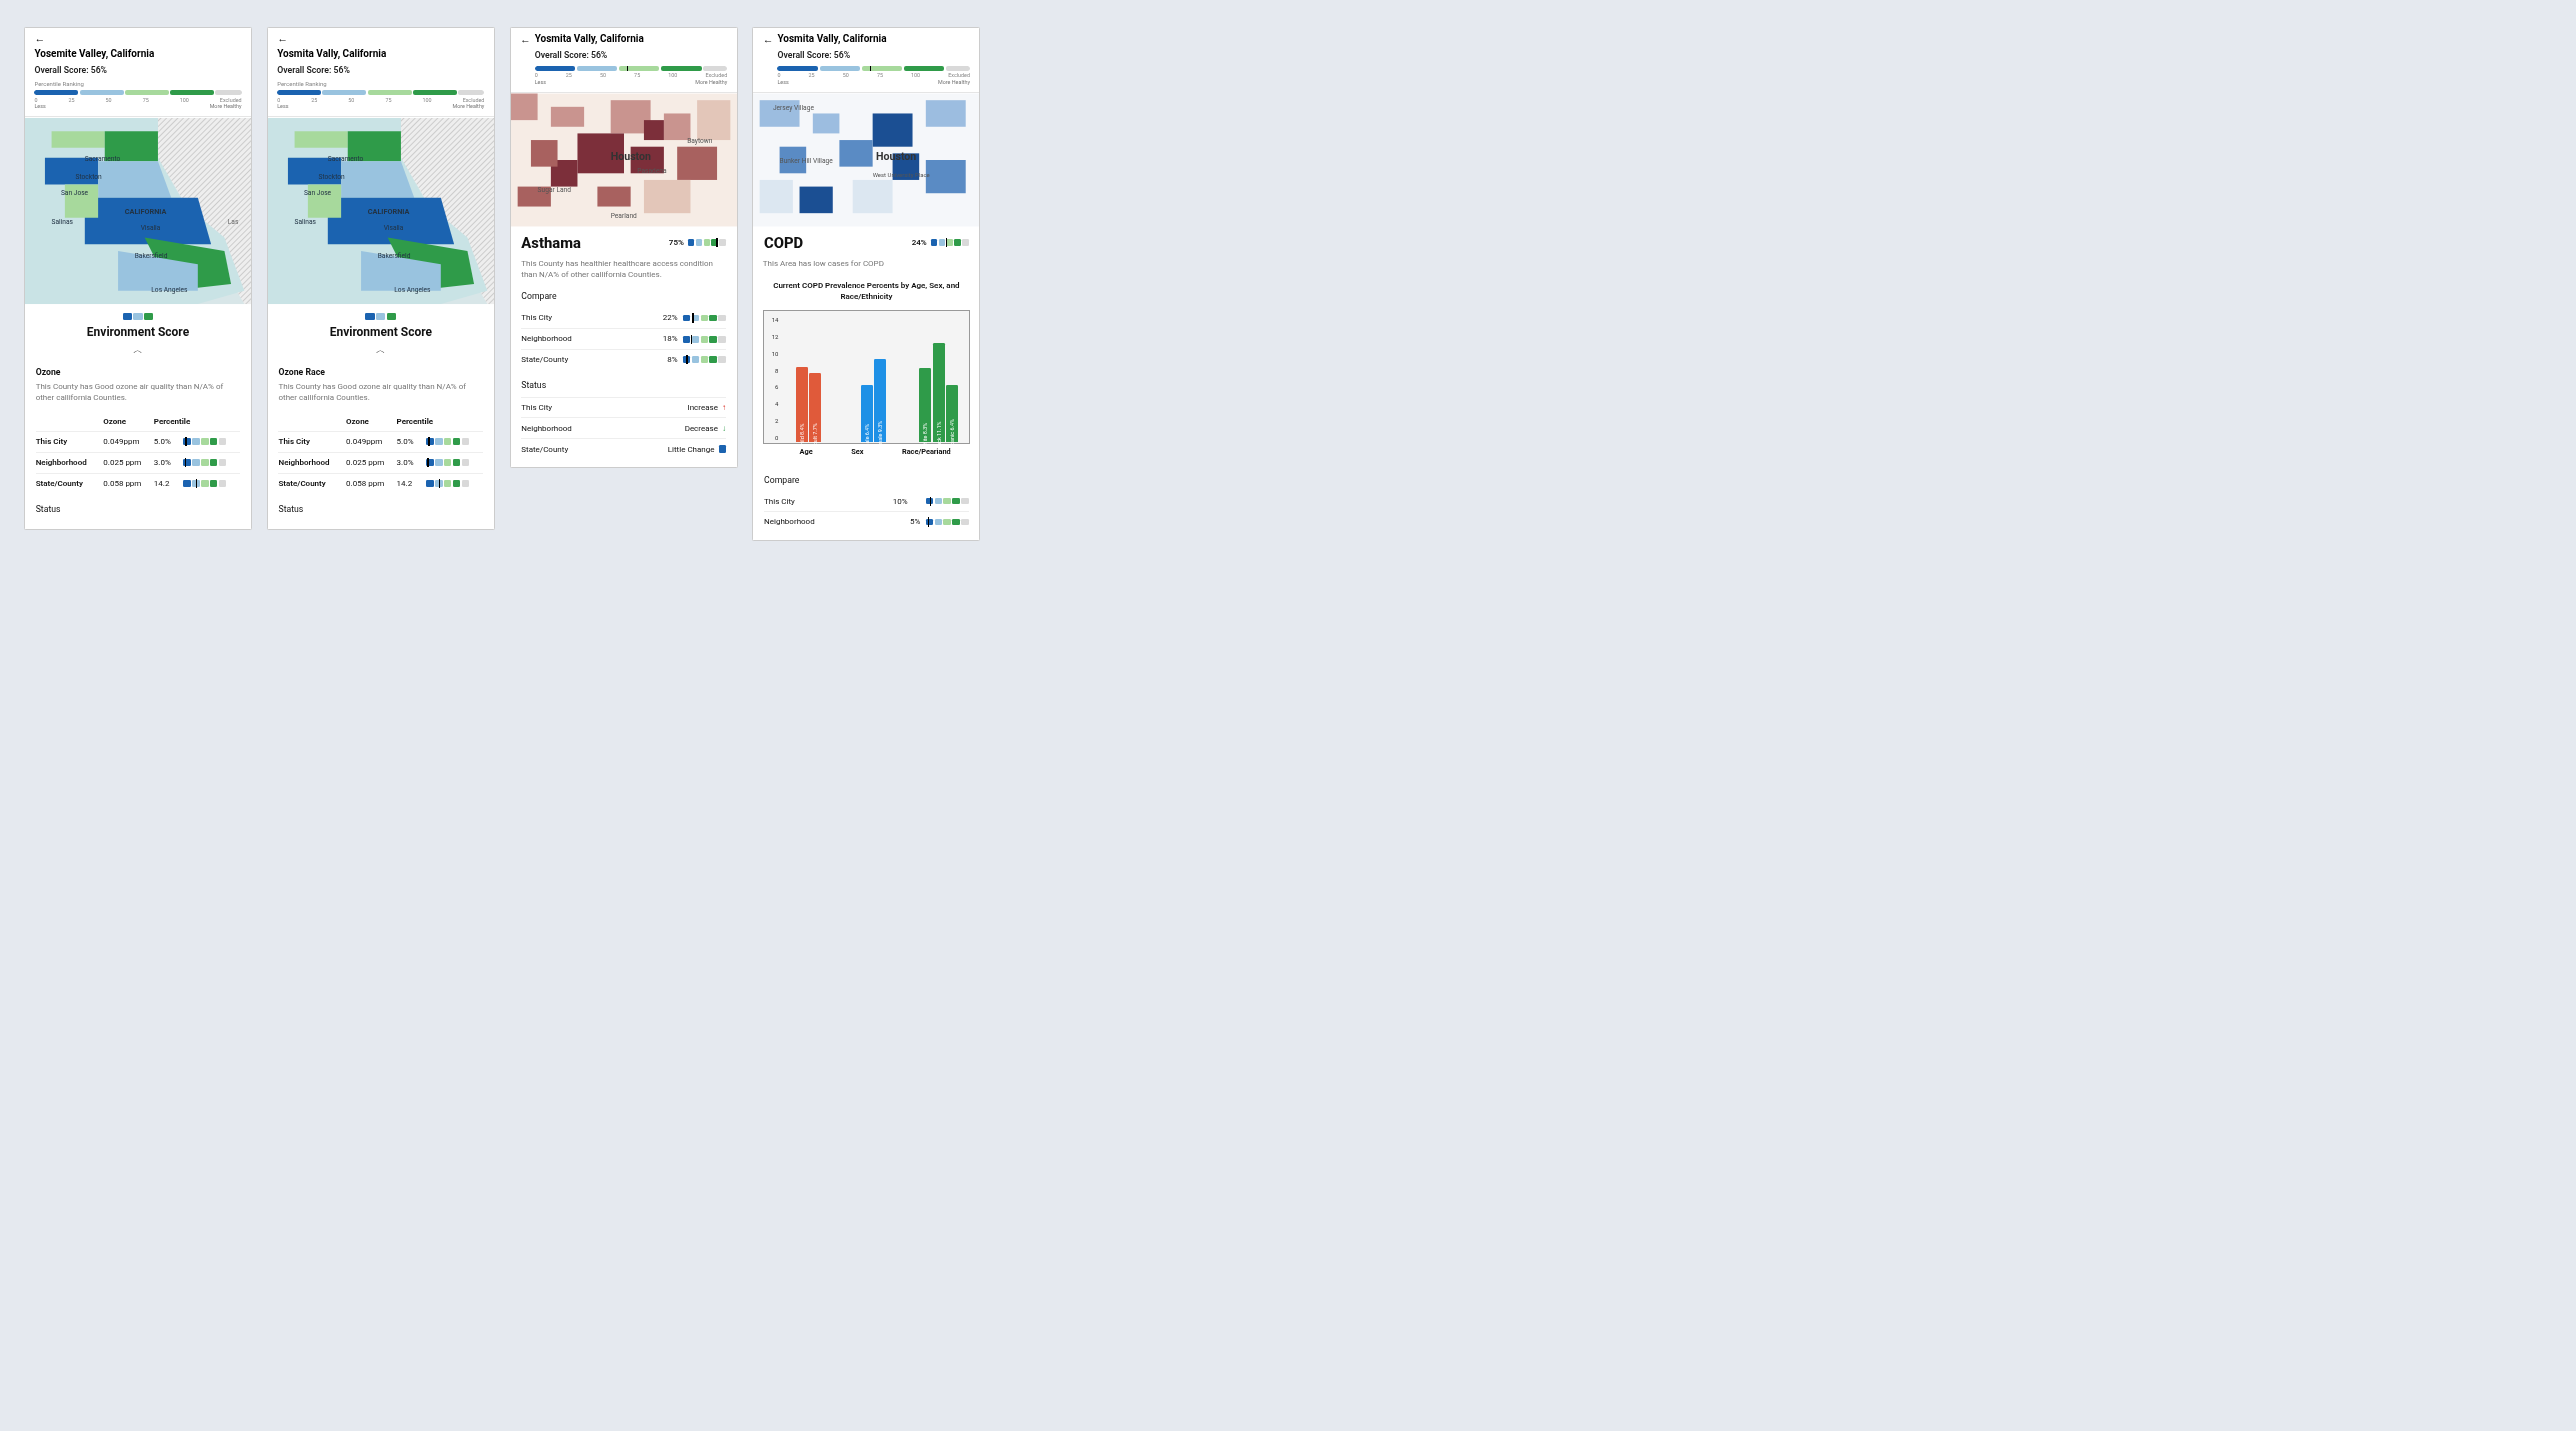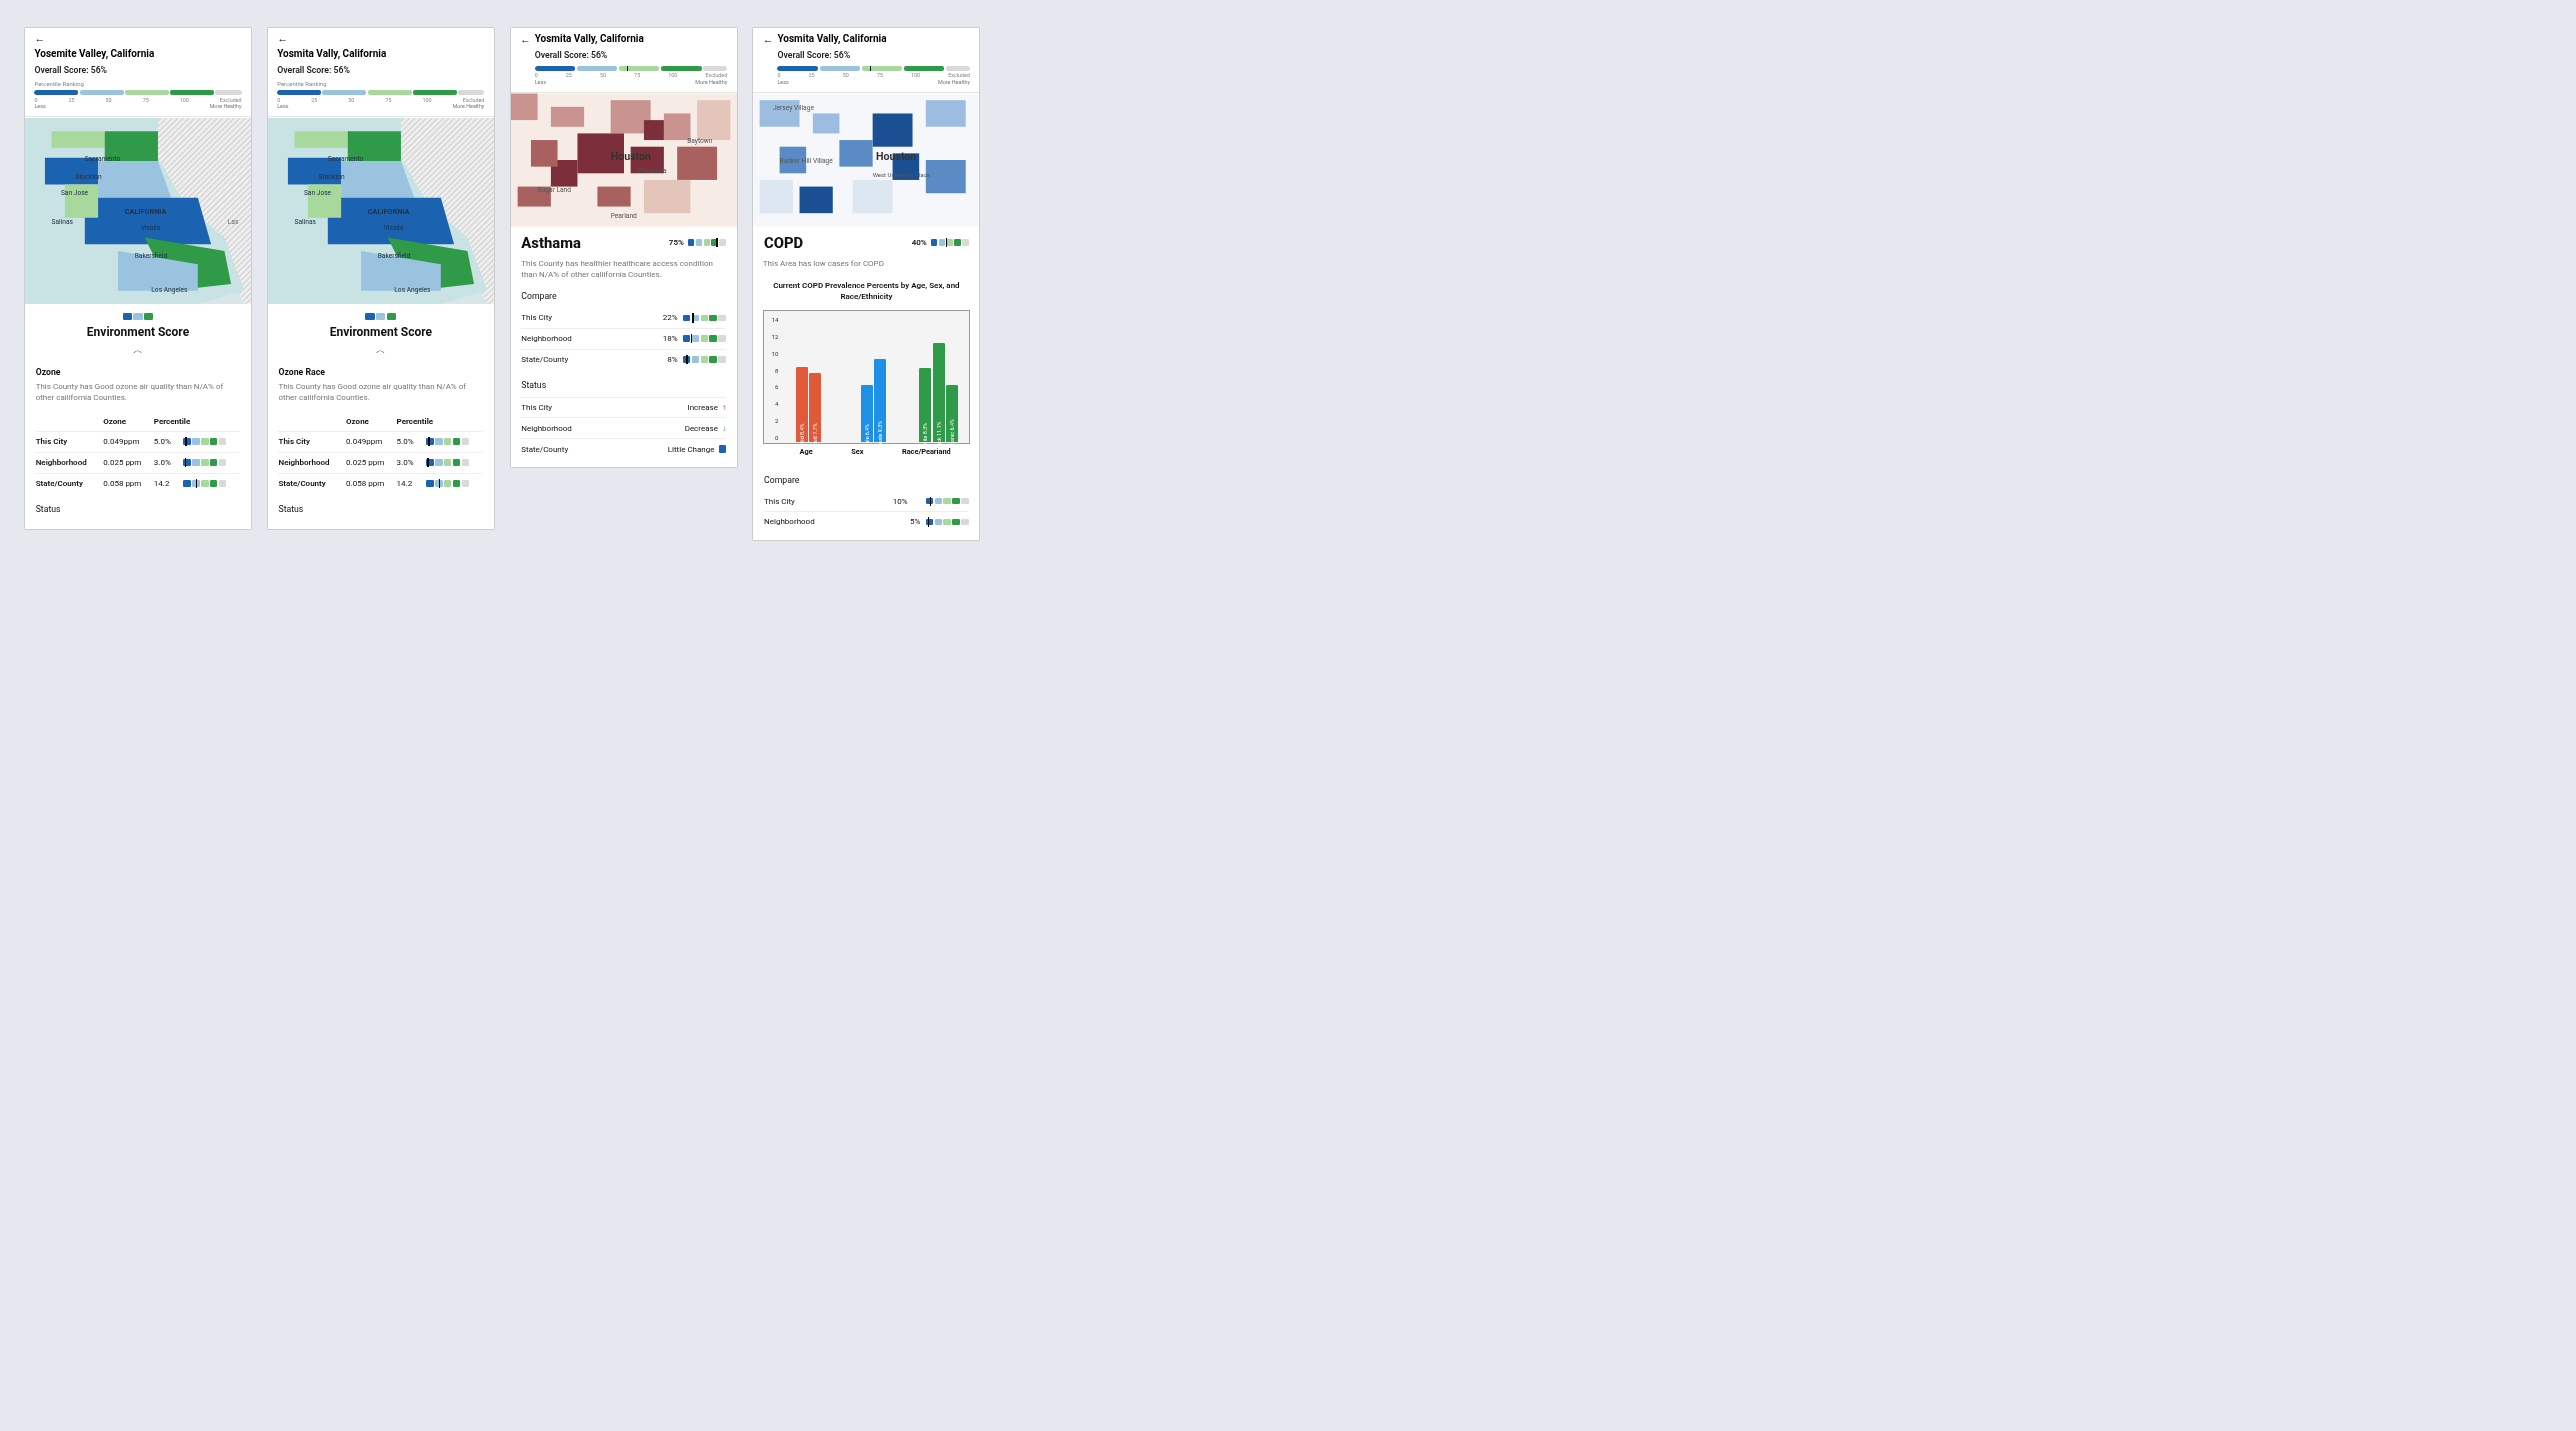--- a/index.html
+++ b/index.html
@@ -499,21 +499,21 @@
               <span class="s c2"></span>
               <span class="s c3"></span>
               <span class="s c4"></span>
               <span class="s c5"></span>
     <span class="mk" style="left:22%"></span>
             </span>
      </span>
    </div>
         <div class="compare-row">
      <span>Neighborhood</span>
-     <span style="display:flex;align-items:center;gap:5.4px">
+     <span style="display:flex;align-items:flex-end;gap:5.4px">
        <span>18%</span>
             <span class="mini-bar">
     <span class="s c1"></span>
               <span class="s c2"></span>
               <span class="s c3"></span>
               <span class="s c4"></span>
               <span class="s c5"></span>
     <span class="mk" style="left:18%"></span>
             </span>
      </span>
@@ -607,21 +607,21 @@
         </g>
       <text x="30" y="25" font-size="10" fill="#555">Jersey Village</text>
       <text x="40" y="105" font-size="10" fill="#555">Bunker Hill Village</text>
       <text x="185" y="100" font-size="16" font-weight="700" fill="#333">Houston</text>
       <text x="180" y="125" font-size="9" fill="#555">West University Place</text>
     </svg>
   </div>
   <div class="metric-hd">
     <div class="mt">COPD</div>
     <div class="mv">
-      <span>40%</span>
+      <span>24%</span>
       <span class="mini-bar lg">
         <span class="s c1"></span>
           <span class="s c2"></span>
           <span class="s c3"></span>
           <span class="s c4"></span>
           <span class="s c5"></span>
         <span class="mk" style="left: 40%;"></span>
       </span>
     </div>
   </div>

